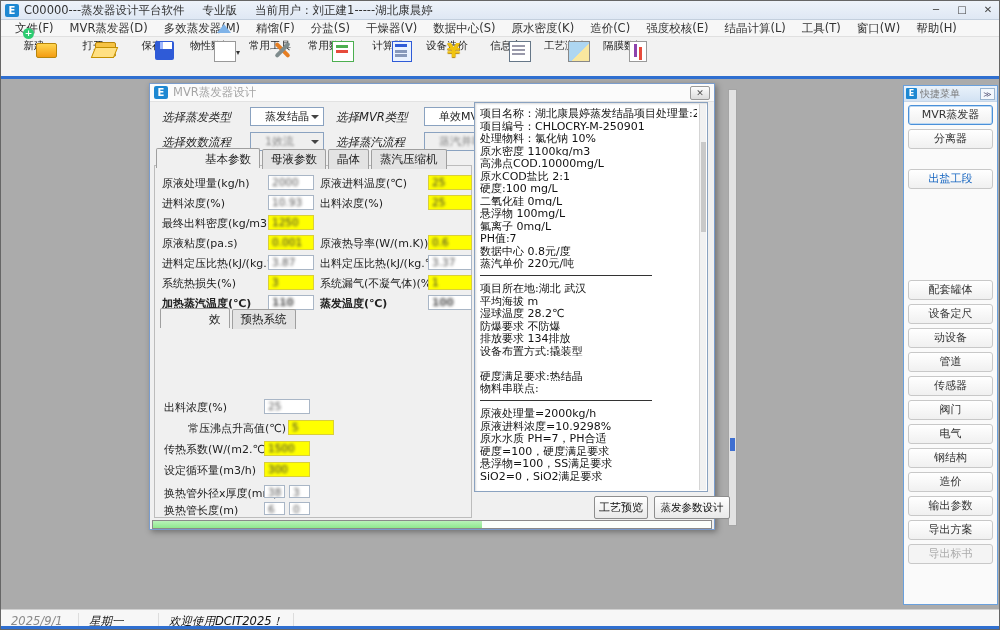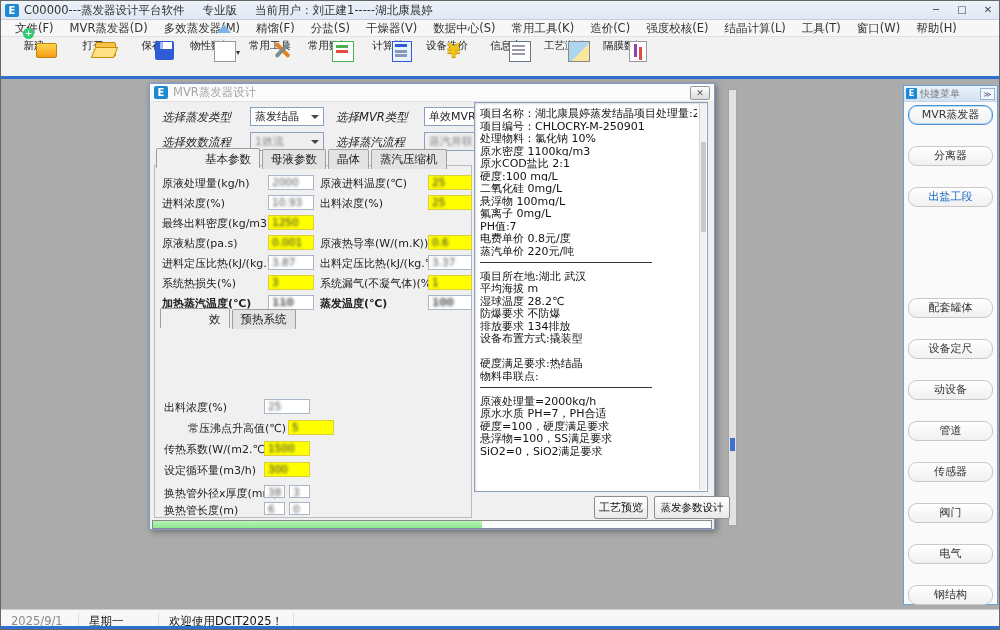--- a/index.html
+++ b/index.html
@@ -49,21 +49,21 @@
   #workspace{position:absolute;left:0;top:78px;width:1000px;height:530px;background:#ababab;}
   #bg-scrollbar{position:absolute;left:727px;top:10px;width:9px;height:437px;background:#e2e2e2;border:1px solid #a5a5a5;}
   #bg-scrollthumb{position:absolute;left:1px;top:348px;width:5px;height:13px;background:#3f6fd1;}
 
   
   #dialog{position:absolute;left:148px;top:4px;width:566px;height:447px;background:#f0f0f0;border:1px solid #7a9ccc;box-shadow:2px 2px 6px rgba(0,0,0,.35);}
   #dlg-title{position:absolute;left:0;top:0;width:100%;height:18px;background:#fbfbfb;border-bottom:1px solid #e2e2e2;display:flex;align-items:center;}
   #dlg-title .ttext{font-size:11.5px;color:#a4a4a4;}
   #dlg-close{position:absolute;right:4px;top:2px;width:20px;height:14px;background:linear-gradient(#fefefe,#dcdcdc);border:1px solid #9a9a9a;font-size:9px;line-height:12px;text-align:center;color:#555;border-radius:2px;}
   .dlab{position:absolute;font-size:11.5px;color:#222;white-space:nowrap;font-style:italic;}
-  .dd{position:absolute;height:19px;background:#fff;border:1px solid #8aa2c0;font-size:11px;color:#222;line-height:17px;padding-left:4px;white-space:nowrap;overflow:hidden;}
+  .dd{position:absolute;height:19px;background:#fff;border:1px solid #8aa2c0;font-size:11px;color:#222;line-height:17px;padding-left:14px;white-space:nowrap;overflow:hidden;}
   .dd::after{content:'';position:absolute;right:4px;top:7px;border:4px solid transparent;border-top-color:#444;}
   .dd.dis{background:#efefef;color:#888;}
   .dd .blur{filter:blur(1.2px);}
 
   
   .tabstrip{position:absolute;display:flex;}
   .tab{font-size:11.5px;color:#222;background:#e3e3e3;border:1px solid #9f9f9f;border-bottom:none;padding:2px 8px 1px;margin-right:2px;border-radius:2px 2px 0 0;}
   .tab.active{background:#f0f0f0;position:relative;top:-1px;padding-top:3px;z-index:3;padding-left:48px;}
   #groupbox{position:absolute;left:4px;top:81px;width:318px;height:353px;border:1px solid #bcbcbc;background:#f0f0f0;z-index:2;}
   #subpane{position:absolute;left:6px;top:240px;width:312px;height:156px;border:1px solid #bcbcbc;}
@@ -91,29 +91,29 @@
   #dlg-progress{position:absolute;left:2px;top:436px;width:560px;height:9px;border:1px solid #8a8a8a;background:#fbfffb;}
   #dlg-progress .fill{height:100%;background:linear-gradient(#b9f3b9,#8ee88e);}
 
   
   #quickmenu{position:absolute;left:902px;top:6px;width:95px;height:520px;background:#fafafa;border:1px solid #6aa0dc;}
   #qm-header{height:16px;background:linear-gradient(#eaf2fb,#d2e2f3);display:flex;align-items:center;border-bottom:1px solid #c6d6e8;}
   #qm-header .qlogo{width:11px;height:11px;background:#1e88d2;color:#fff;font-size:8px;font-weight:bold;line-height:11px;text-align:center;margin:0 3px 0 2px;border-radius:1px;}
   #qm-header .qtitle{font-size:10px;color:#777;flex:1;white-space:nowrap;overflow:hidden;}
   #qm-collapse{width:15px;height:12px;border:1px solid #9ab4cf;background:#f3f8fd;font-size:8px;line-height:11px;text-align:center;color:#557;margin-right:2px;}
   #qm-body{padding:3px 4px;}
-  .qbtn{height:20px;margin-bottom:21px;background:linear-gradient(#ffffff,#f0f0f0);border:1px solid #c8c8c8;border-radius:9px;font-size:11px;color:#333;text-align:center;line-height:18px;white-space:nowrap;overflow:hidden;}
+  .qbtn{height:20px;margin-bottom:4px;background:linear-gradient(#ffffff,#f0f0f0);border:1px solid #c8c8c8;border-radius:3px;font-size:11px;color:#333;text-align:center;line-height:18px;white-space:nowrap;overflow:hidden;}
   .qbtn.active{border:1px solid #4a90d9;box-shadow:0 0 0 1px #bcd8f2 inset;}
   .qbtn.blue{color:#1565c0;}
   .qbtn.gap1{margin-top:20px;}
   .qbtn.gap2{margin-top:91px;}
   .qbtn.disabled{color:#aaa;background:#f4f4f4;}
 
   
-  #statusbar{position:absolute;left:0;top:608px;width:1000px;height:22px;background:#f7f7f7;border-top:1px solid #d0d0d0;display:flex;align-items:center;font-size:11.5px;}
+  #statusbar{position:absolute;left:0;top:608px;width:1000px;height:22px;background:#f7f7f7;border-top:1px solid #d0d0d0;display:flex;align-items:center;font-size:11.5px;font-style:italic;}
   #statusbar .cell{padding:0 10px;height:16px;line-height:16px;border-right:1px solid #ddd;}
   #status-date{color:#8a8a8a;width:78px;}
   #status-week{color:#222;width:80px;}
   #status-msg{color:#111;border-right:none;padding-left:14px;}
   #status-accent{position:absolute;left:0;bottom:0;width:1000px;height:3px;background:#2f6fd0;}
 </style>
 </head>
 <body>
 
 <div id="app">
@@ -132,21 +132,21 @@
 
   <div id="menubar">
 
   <span class="mitem">文件(F)</span>
       <span class="mitem">MVR蒸发器(D)</span>
       <span class="mitem">多效蒸发器(M)</span>
       <span class="mitem">精馏(F)</span>
       <span class="mitem">分盐(S)</span>
       <span class="mitem">干燥器(V)</span>
       <span class="mitem">数据中心(S)</span>
-      <span class="mitem">常用工具(K)</span>
+      <span class="mitem">原水密度(K)</span>
       <span class="mitem">造价(C)</span>
       <span class="mitem">强度校核(E)</span>
       <span class="mitem">结晶计算(L)</span>
       <span class="mitem">工具(T)</span>
       <span class="mitem">窗口(W)</span>
       <span class="mitem">帮助(H)</span>
     </div>
 
   <div id="toolbar">
 
@@ -341,44 +341,46 @@
         </div>
         </div>
 
       <div id="infopanel">
         <div>
 
         <div class="iline"><span>项目名称：湖北康晨婷蒸发结晶项目处理量:2000kg/h</span></div>
             <div class="iline"><span>项目编号：CHLOCRY-M-250901</span></div>
             <div class="iline"><span>处理物料：氯化钠 10%</span></div>
             <div class="iline"><span>原水密度 1100kg/m3</span></div>
+            <div class="iline"><span>高沸点COD.10000mg/L</span></div>
             <div class="iline"><span>原水COD盐比 2:1</span></div>
             <div class="iline"><span>硬度:100 mg/L</span></div>
             <div class="iline"><span>二氧化硅 0mg/L</span></div>
             <div class="iline"><span>悬浮物 100mg/L</span></div>
             <div class="iline"><span>氟离子 0mg/L</span></div>
             <div class="iline"><span>PH值:7</span></div>
-            <div class="iline"><span>电费单价 0.8元/度</span></div>
+            <div class="iline"><span>数据中心 0.8元/度</span></div>
             <div class="iline"><span>蒸汽单价 220元/吨</span></div>
             <div class="iline hr">
               <span></span>
             </div>
             <div class="iline"><span>项目所在地:湖北 武汉</span></div>
             <div class="iline"><span>平均海拔 m</span></div>
             <div class="iline"><span>湿球温度 28.2℃</span></div>
             <div class="iline"><span>防爆要求 不防爆</span></div>
             <div class="iline"><span>排放要求 134排放</span></div>
             <div class="iline"><span>设备布置方式:撬装型</span></div>
             <div class="iline"><span></span></div>
             <div class="iline"><span>硬度满足要求:热结晶</span></div>
             <div class="iline"><span>物料串联点:</span></div>
             <div class="iline hr">
               <span></span>
             </div>
             <div class="iline"><span>原液处理量=2000kg/h</span></div>
+            <div class="iline"><span>原液进料浓度=10.9298%</span></div>
             <div class="iline"><span>原水水质 PH=7，PH合适</span></div>
             <div class="iline"><span>硬度=100，硬度满足要求</span></div>
             <div class="iline"><span>悬浮物=100，SS满足要求</span></div>
             <div class="iline"><span>SiO2=0，SiO2满足要求</span></div>
           </div>
         <div id="info-vsb">
             <div class="thumb"></div>
           </div>
       </div>
 

